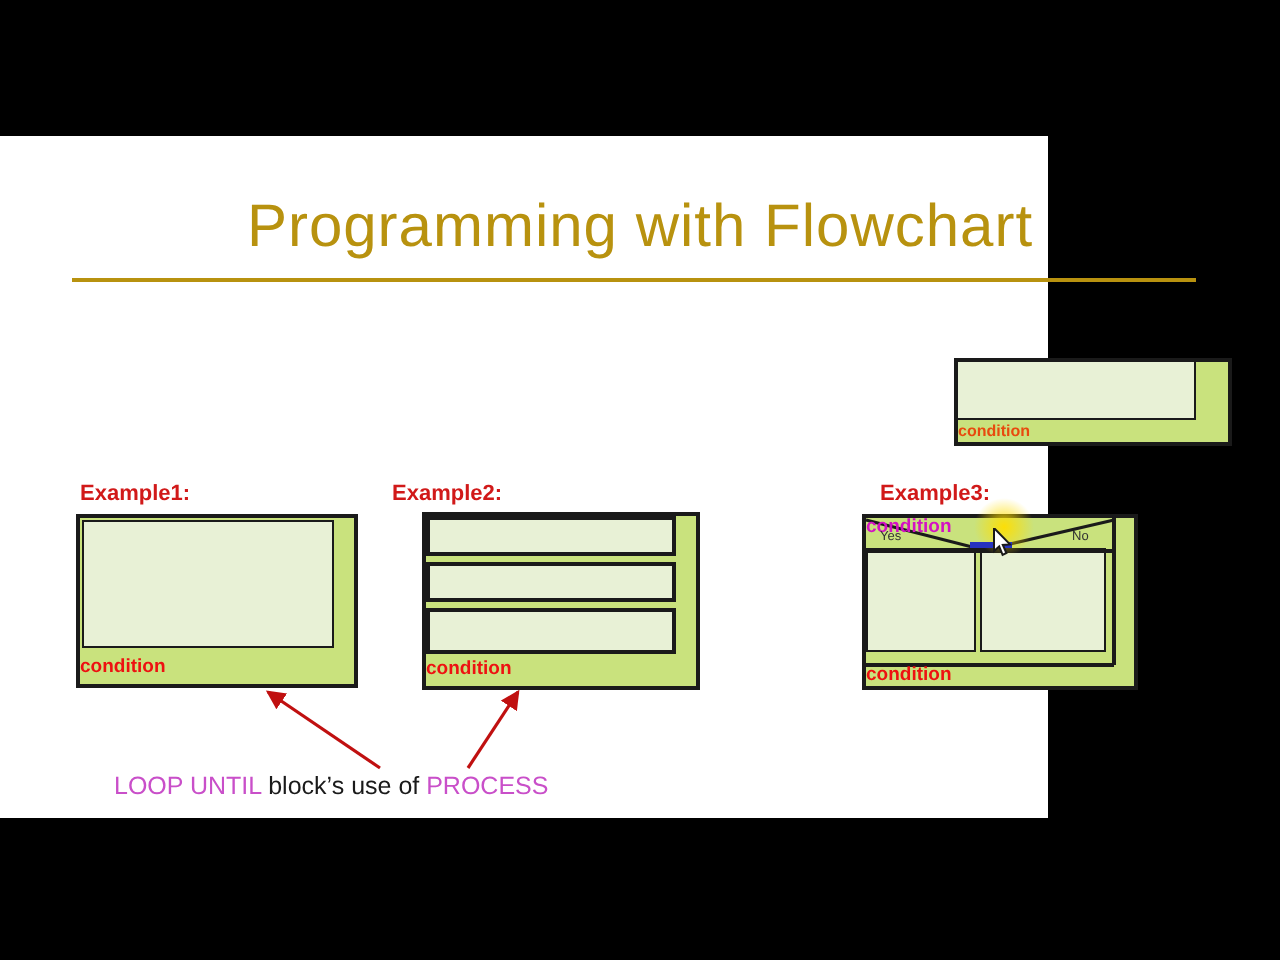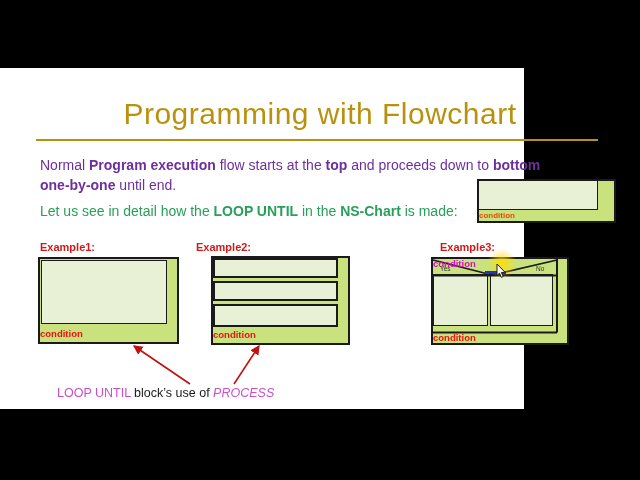--- a/index.html
+++ b/index.html
@@ -69,26 +69,21 @@
 
 <div id="stage">
   <div id="bar-top"></div>
   <div id="bar-bottom"></div>
 
   <div id="slide">
 
     <div id="title">Programming with Flowchart</div>
     <div id="title-underline"></div>
 
-    <div id="intro">
-      <div><span>Normal </span><span class="seg-b">Program execution</span><span> flow starts at the </span><span class="seg-b">top</span><span> and proceeds down to </span><span class="seg-b">bottom</span></div>
-      <div><span class="seg-b">one-by-one</span><span> until end.</span></div>
-    </div>
 
-    <div id="lead"><span>Let us see in detail how the </span><span class="seg-b">LOOP UNTIL</span><span> in the </span><span class="seg-b">NS-Chart</span><span> is made:</span></div>
 
     <div id="mini" class="ns-outer">
       <div class="ns-inner"></div>
       <div class="cond">condition</div>
     </div>
 
     <div class="ex-label" style="left:40px">Example1:</div>
     <div class="ex-label" style="left:196px">Example2:</div>
     <div class="ex-label" style="left:440px">Example3:</div>
 
@@ -128,15 +123,15 @@
     <svg id="arrows" width="640" height="341">
       <defs>
         <marker id="ah" markerWidth="7" markerHeight="7" refX="5.2" refY="3" orient="auto">
           <polygon points="0,0 6,3 0,6" fill="#c01010"></polygon>
         </marker>
       </defs>
       <line x1="190" y1="316" x2="134" y2="278" stroke="#c01010" stroke-width="1.6" marker-end="url(#ah)"></line>
       <line x1="234" y1="316" x2="259" y2="278" stroke="#c01010" stroke-width="1.6" marker-end="url(#ah)"></line>
     </svg>
 
-    <div id="caption"><span style="color: rgb(201, 79, 201);">LOOP UNTIL </span><span style="color: rgb(26, 26, 26); text-align: center;">block’s use of </span><span style="color: rgb(201, 79, 201); font-style: italic;">PROCESS</span></div>
+    <div id="caption"><span style="color: rgb(201, 79, 201);">LOOP UNTIL </span><span style="color: rgb(26, 26, 26); text-align: center;">block’s use of </span><span style="color: rgb(201, 79, 201);">PROCESS</span></div>
   </div>
 </div>
 
 </body></html>

